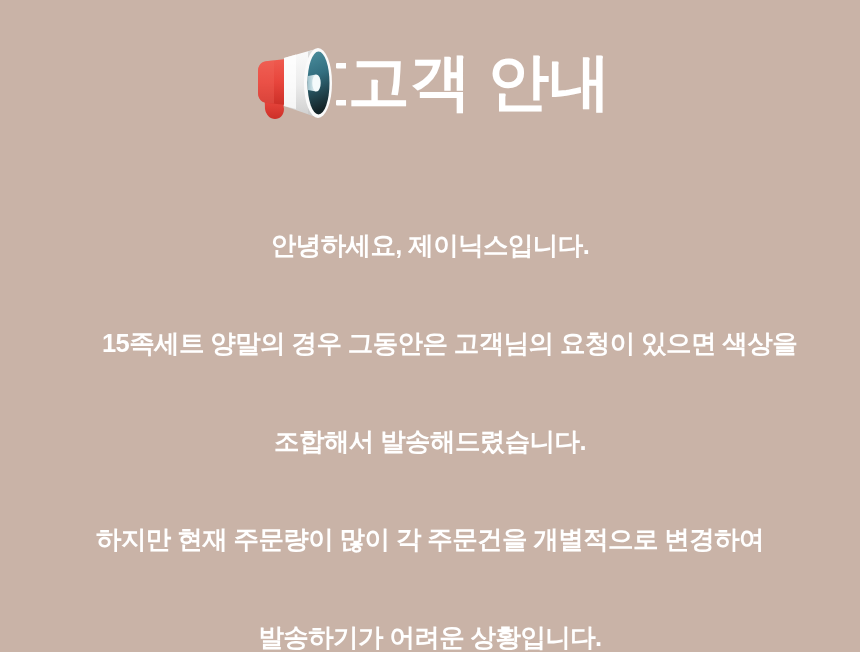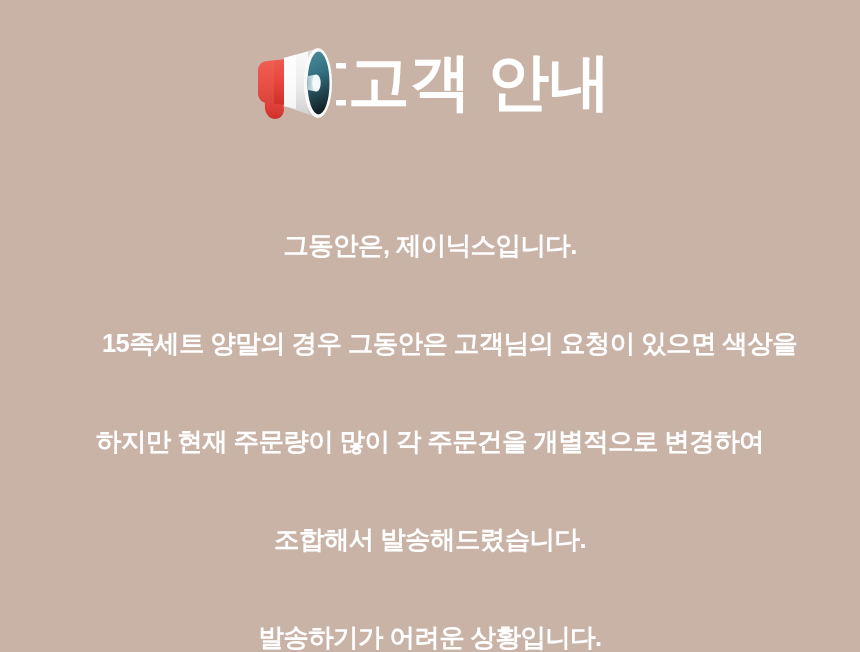--- a/index.html
+++ b/index.html
@@ -139,21 +139,21 @@
 
         <rect x="86" y="20" width="12" height="5.5" rx="1" fill="#ffffff"></rect>
         <rect x="86" y="57" width="12" height="5.5" rx="1" fill="#ffffff"></rect>
       </svg>
     </span>
 
     <h1 id="header-title">고객 안내</h1>
   </div>
 
   <div id="body-copy">
-    <p class="body-line" style="color: rgb(255, 255, 255);">그동안은, 제이닉스입니다.</p>
+    <p class="body-line" style="color: rgb(255, 255, 255);">안녕하세요, 제이닉스입니다.</p>
     <p class="body-line" style="color: rgb(255, 255, 255); margin-left: 39px;">15족세트 양말의 경우 그동안은 고객님의 요청이 있으면 색상을</p>
+    <p class="body-line" style="color: rgb(255, 255, 255);">조합해서 발송해드렸습니다.</p>
     <p class="body-line" style="color: rgb(255, 255, 255);">하지만 현재 주문량이 많이 각 주문건을 개별적으로 변경하여</p>
-    <p class="body-line" style="color: rgb(255, 255, 255);">조합해서 발송해드렸습니다.</p>
     <p class="body-line" style="color: rgb(255, 255, 255);">발송하기가 어려운 상황입니다.</p>
 
   </div>
 
 </div>
 
 </body></html>

